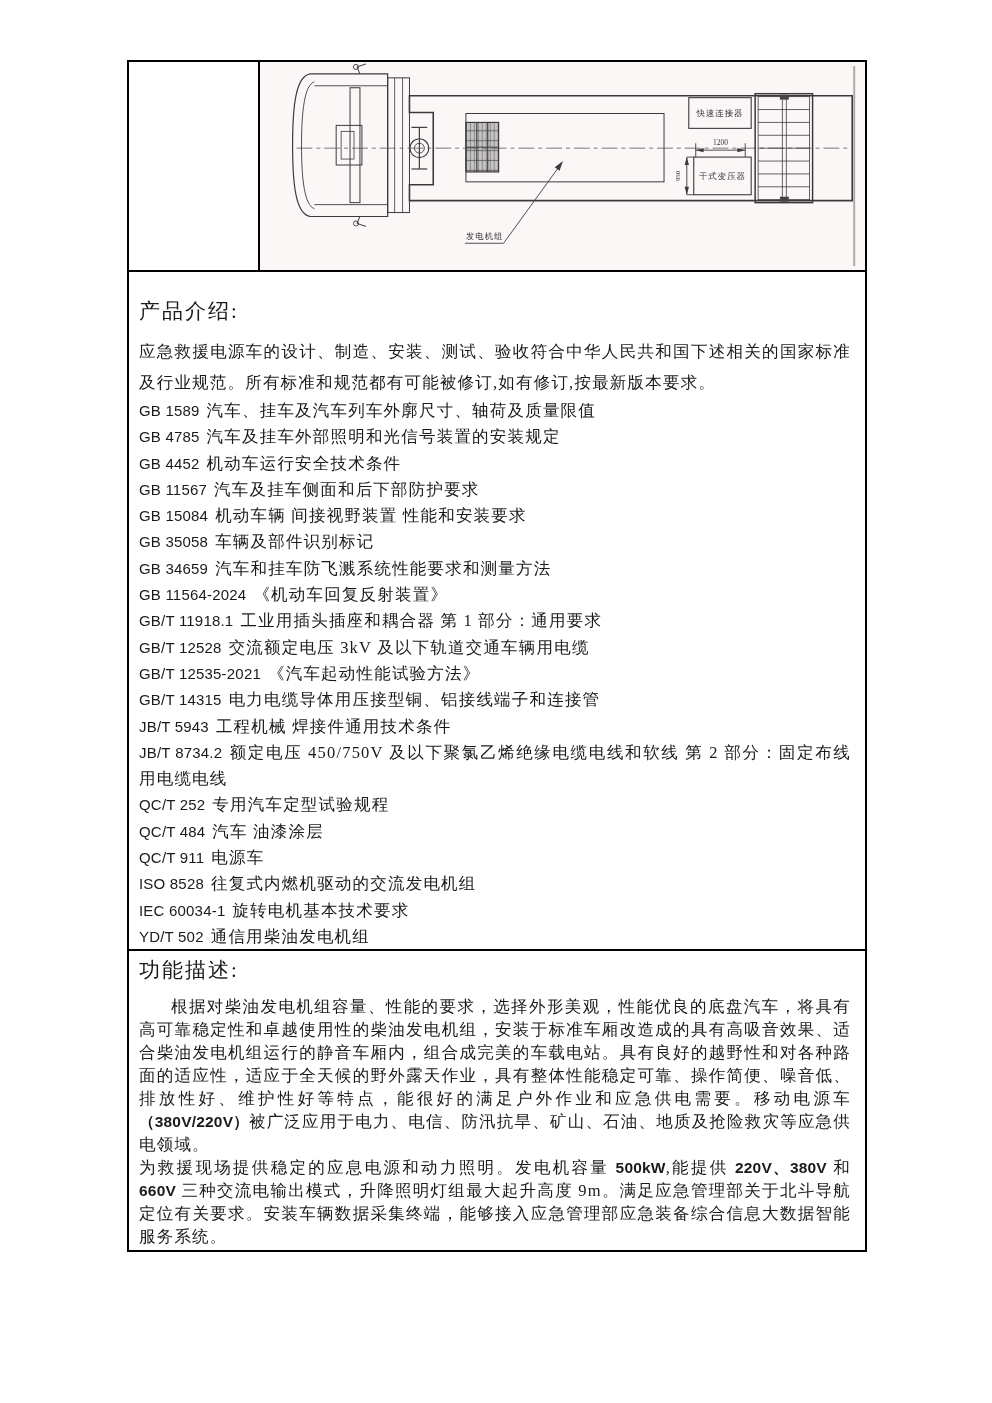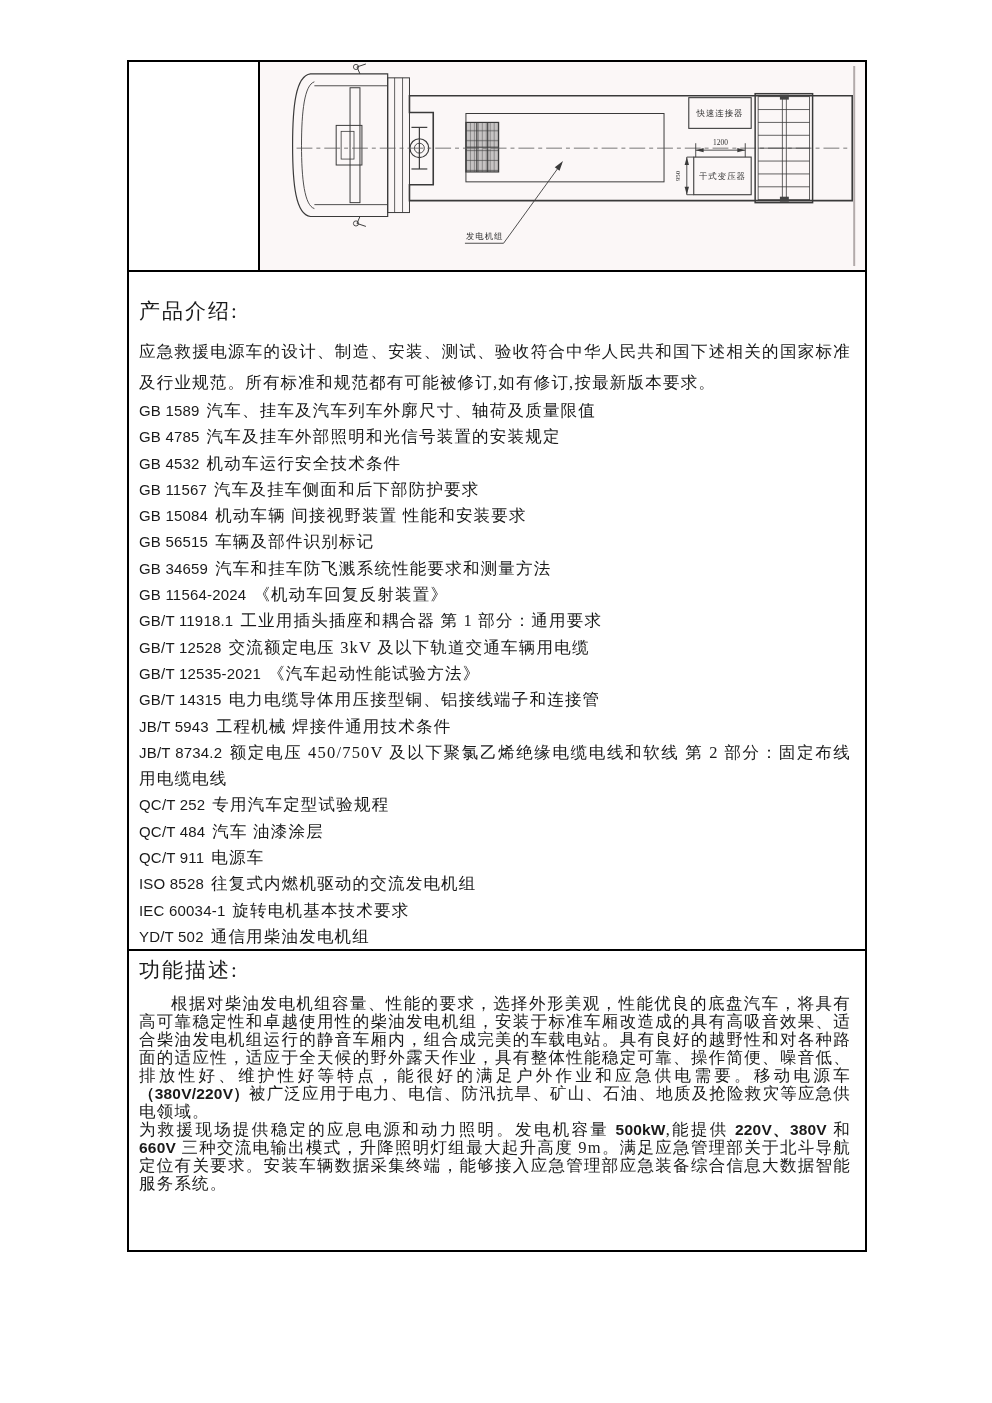--- a/index.html
+++ b/index.html
@@ -15,21 +15,21 @@
         padding:24px 14px 0 10px;overflow:hidden;}
   .row3{height:297px;box-sizing:border-box;padding:4px 14px 0 10px;overflow:hidden;}
   .sec-heading{font-size:21px;letter-spacing:2px;line-height:30px;font-weight:400;margin:0 0 10px 0;}
   .intro-p{font-size:16.5px;line-height:31px;letter-spacing:1.2px;text-align:justify;margin:0;}
   .std-list{margin:0;}
   .std-line{font-size:16.5px;line-height:26.3px;letter-spacing:1.2px;text-align:justify;}
   .std-line .code{font-family:"Liberation Sans","DejaVu Sans",sans-serif;font-weight:400;
                   font-size:15px;letter-spacing:0.2px;margin-right:7px;white-space:nowrap;}
   .std-line.light .code{font-weight:400;font-family:"Liberation Serif","DejaVu Serif",serif;
                   font-size:20px;letter-spacing:1px;}
-  .fd-p{font-size:16.5px;line-height:18px;letter-spacing:1.2px;text-align:justify;margin:0;}
+  .fd-p{font-size:16.5px;line-height:23px;letter-spacing:1.2px;text-align:justify;margin:0;}
   .fd-p.indent{text-indent:32px;}
   .num-bold{font-family:"Liberation Sans","DejaVu Sans",sans-serif;font-weight:700;font-size:15.5px;letter-spacing:0.2px;}
   .draw-text{font-family:"Liberation Serif","DejaVu Serif",serif;fill:#333;}
 </style>
 </head>
 <body>
 
 <div id="page">
   <div id="doc-table">
 
@@ -142,27 +142,27 @@
 
     <div class="row2">
       <h2 class="sec-heading">产品介绍:</h2>
       <p class="intro-p">应急救援电源车的设计、制造、安装、测试、验收符合中华人民共和国下述相关的国家标准及行业规范。所有标准和规范都有可能被修订,如有修订,按最新版本要求。</p>
       <div class="std-list">
 
           <div class="std-line"><span class="code">GB 1589</span><span class="desc">汽车、挂车及汽车列车外廓尺寸、轴荷及质量限值</span></div>
 
           <div class="std-line"><span class="code">GB 4785</span><span class="desc">汽车及挂车外部照明和光信号装置的安装规定</span></div>
 
-          <div class="std-line"><span class="code">GB 4532</span><span class="desc">机动车运行安全技术条件</span></div>
+          <div class="std-line"><span class="code">GB 4452</span><span class="desc">机动车运行安全技术条件</span></div>
 
           <div class="std-line"><span class="code">GB 11567</span><span class="desc">汽车及挂车侧面和后下部防护要求</span></div>
 
           <div class="std-line"><span class="code">GB 15084</span><span class="desc">机动车辆 间接视野装置 性能和安装要求</span></div>
 
-          <div class="std-line"><span class="code">GB 56515</span><span class="desc">车辆及部件识别标记</span></div>
+          <div class="std-line"><span class="code">GB 35058</span><span class="desc">车辆及部件识别标记</span></div>
 
           <div class="std-line"><span class="code">GB 34659</span><span class="desc">汽车和挂车防飞溅系统性能要求和测量方法</span></div>
 
           <div class="std-line"><span class="code">GB 11564-2024</span><span class="desc">《机动车回复反射装置》</span></div>
 
           <div class="std-line"><span class="code">GB/T 11918.1</span><span class="desc">工业用插头插座和耦合器 第 1 部分：通用要求</span></div>
 
           <div class="std-line"><span class="code">GB/T 12528</span><span class="desc">交流额定电压 3kV 及以下轨道交通车辆用电缆</span></div>
 
           <div class="std-line"><span class="code">GB/T 12535-2021</span><span class="desc">《汽车起动性能试验方法》</span></div>

